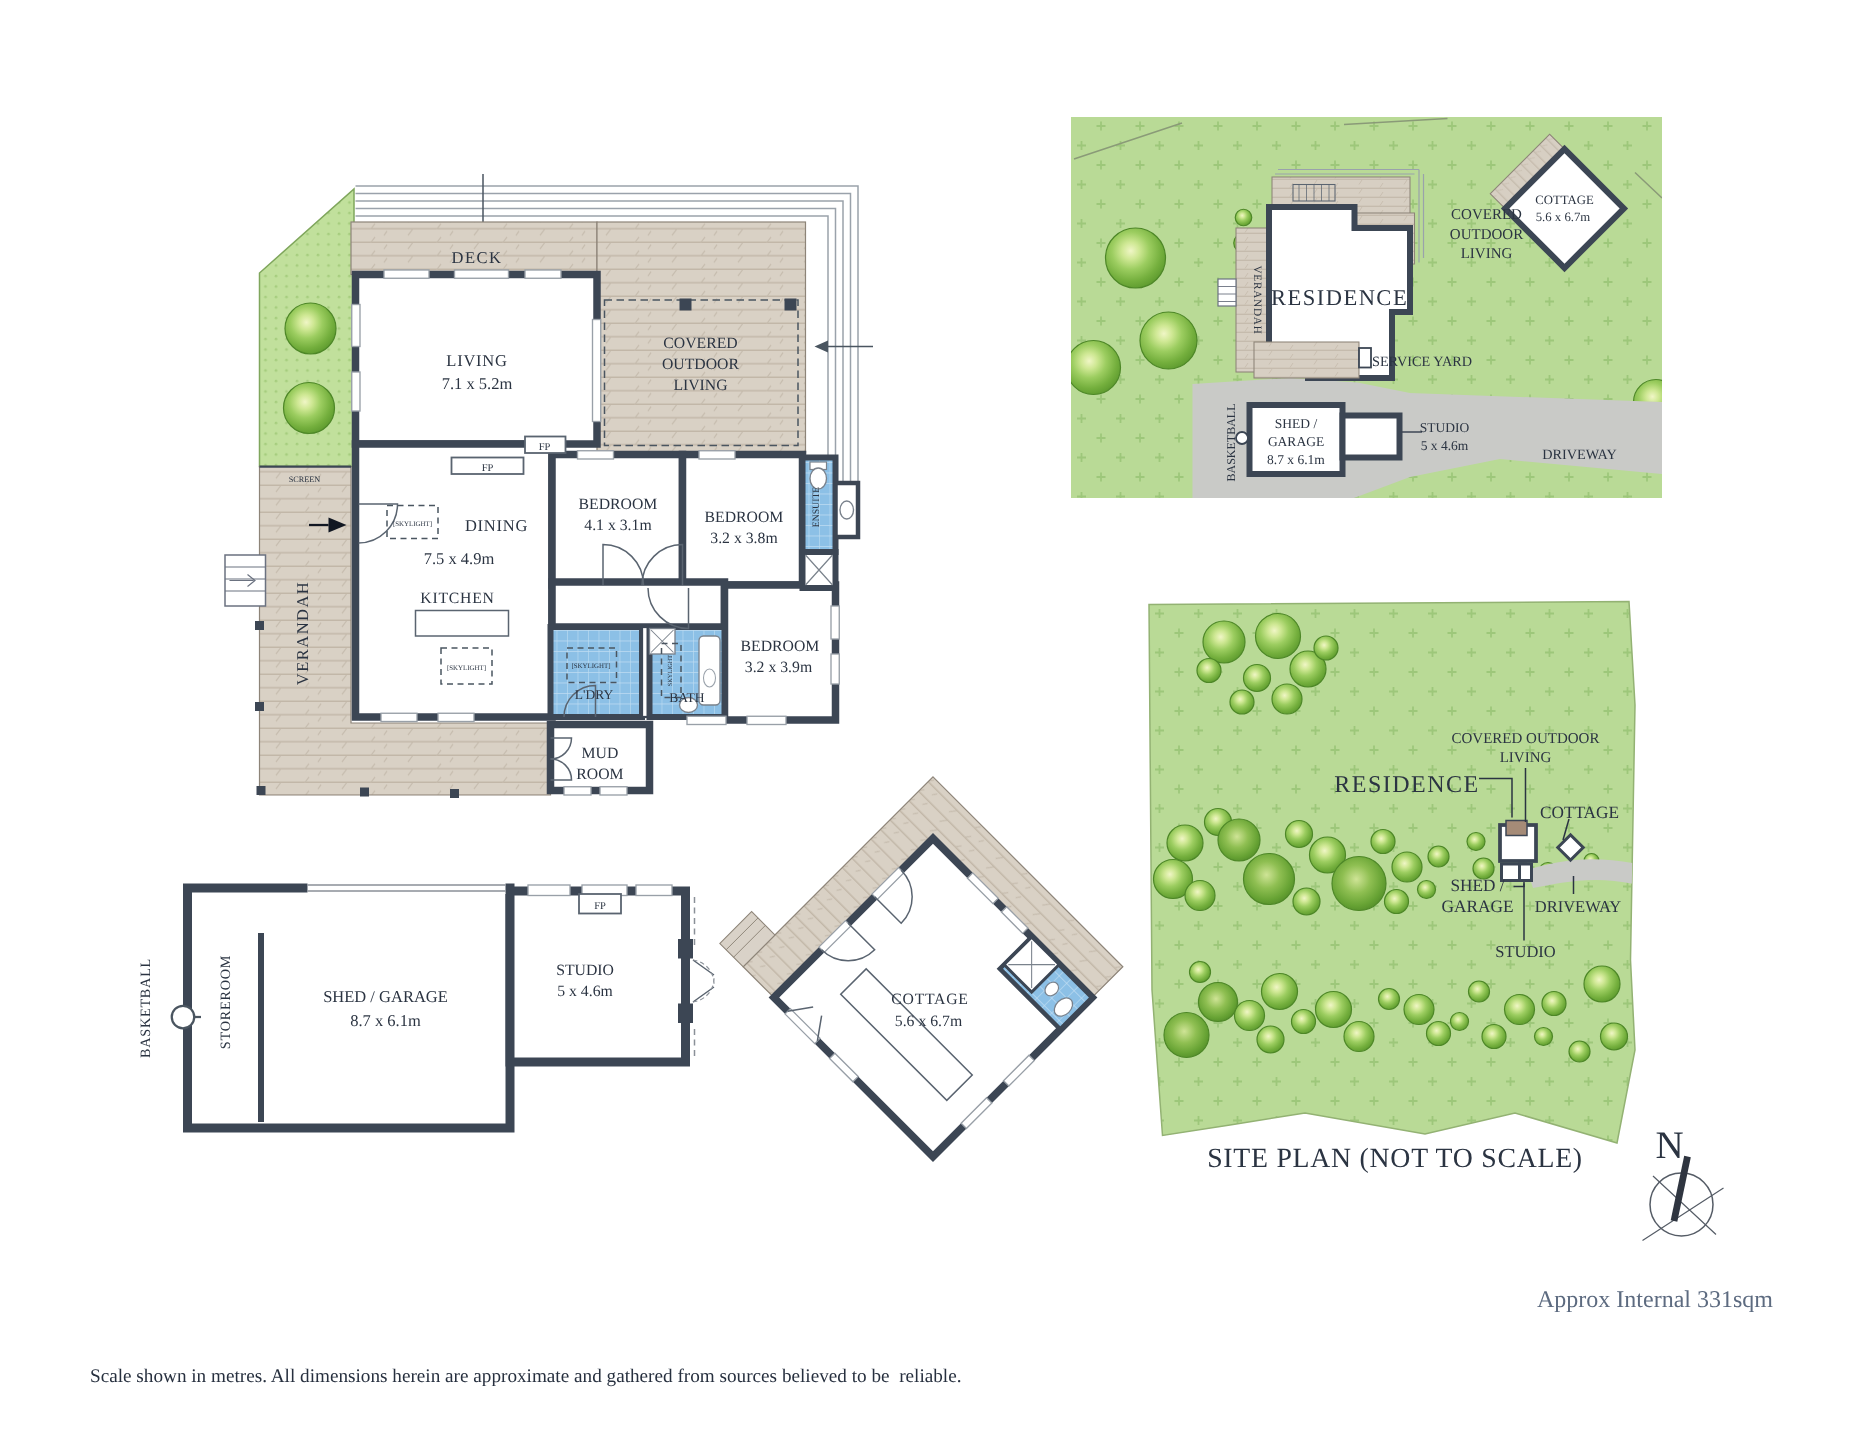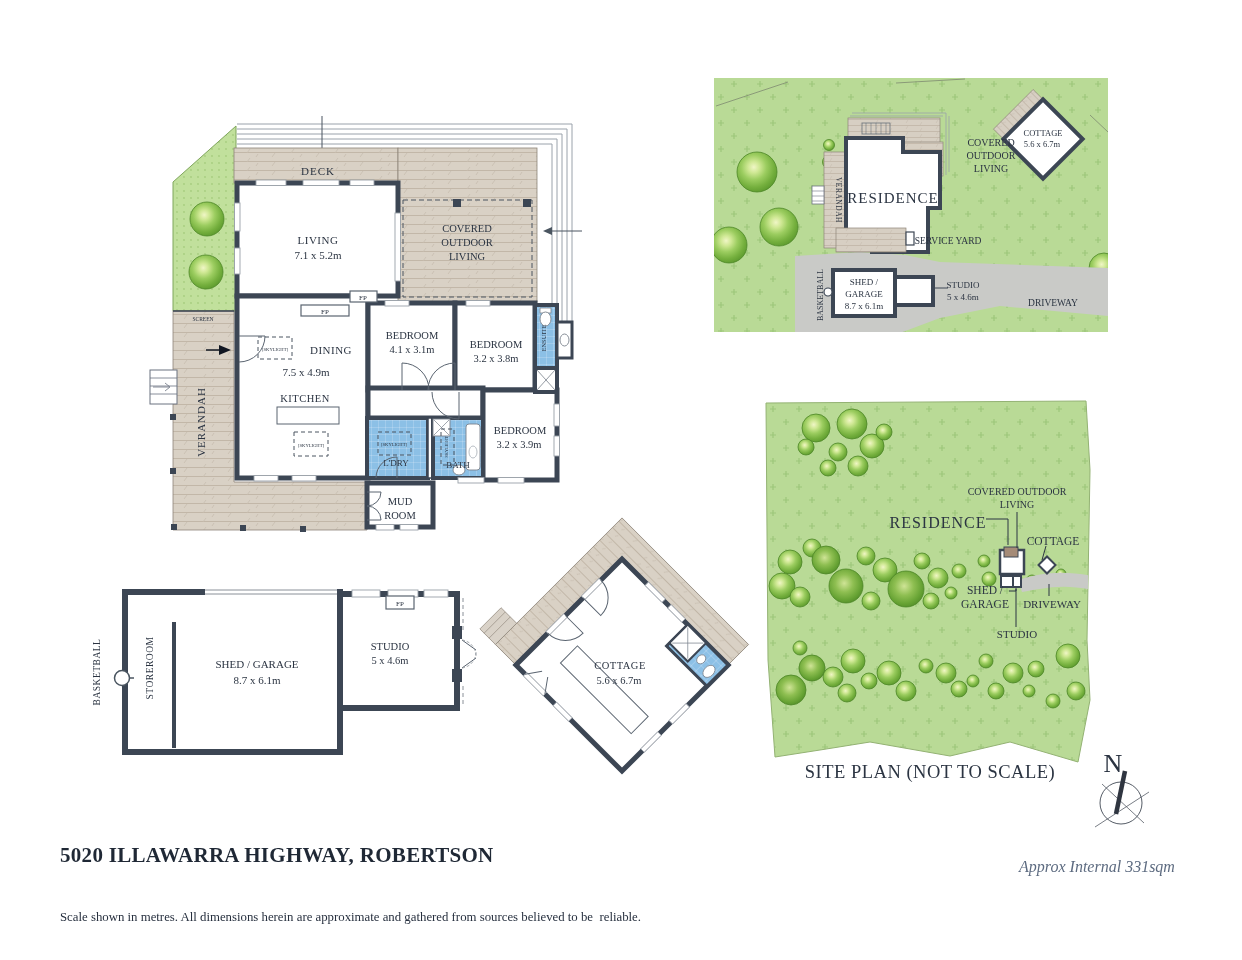--- a/index.html
+++ b/index.html
@@ -4,22 +4,22 @@
 <style>
   html,body{margin:0;padding:0;background:#ffffff;}
   .canvas{position:relative;width:1242px;height:960px;background:#fff;overflow:hidden;
           font-family:"Liberation Serif", serif;}
   svg text{font-family:"Liberation Serif", serif; fill:#2b3442;}
   .plan-svg{position:absolute;left:0;top:0;}
   .title{position:absolute;left:60px;top:843px;font-size:21px;font-weight:600;
          color:#1f2835;letter-spacing:.3px;}
   .disclaimer{position:absolute;left:60px;top:874px;font-size:12.8px;color:#27303f;
               line-height:1.35;white-space:pre;}
-  .approx{position:absolute;left:1012px;top:858px;width:170px;text-align:center;
-          font-size:16px;color:#5d6b80;font-style:italic;}
+  .approx{position:absolute;left:1012px;top:858px;width:170px;text-align:right;
+          font-size:16px;color:#5d6b80;}
 </style>
 </head>
 <body>
 
 <div class="canvas">
 
 <svg class="plan-svg" width="1242" height="960" viewBox="0 0 1242 960">
   <defs>
     <pattern id="pWood" width="44" height="9" patternUnits="userSpaceOnUse">
       <rect width="44" height="9" fill="#d9d1c5"></rect>
@@ -416,19 +416,18 @@
   </g>
 
   <g>
     <circle cx="1121" cy="803" r="21" fill="none" stroke="#555c66" stroke-width="1"></circle>
     <path d="M1095,827 L1149,792 M1102,784 L1144,823" stroke="#555c66" stroke-width="0.8"></path>
     <line x1="1125" y1="771" x2="1116" y2="814" stroke="#2f3540" stroke-width="4.5"></line>
     <text x="1113" y="772" font-size="26" text-anchor="middle" fill="#2f3540">N</text>
   </g>
 </svg>
 
-  <div class="title">5020 ILLAWARRA HIGHWAY, ROBERTSON</div>
   <div class="disclaimer">
     <div>Scale shown in metres. All dimensions herein are approximate and gathered from sources believed to be  reliable.</div>
     
   </div>
   <div class="approx">Approx Internal 331sqm</div>
 </div>
 
 </body></html>

